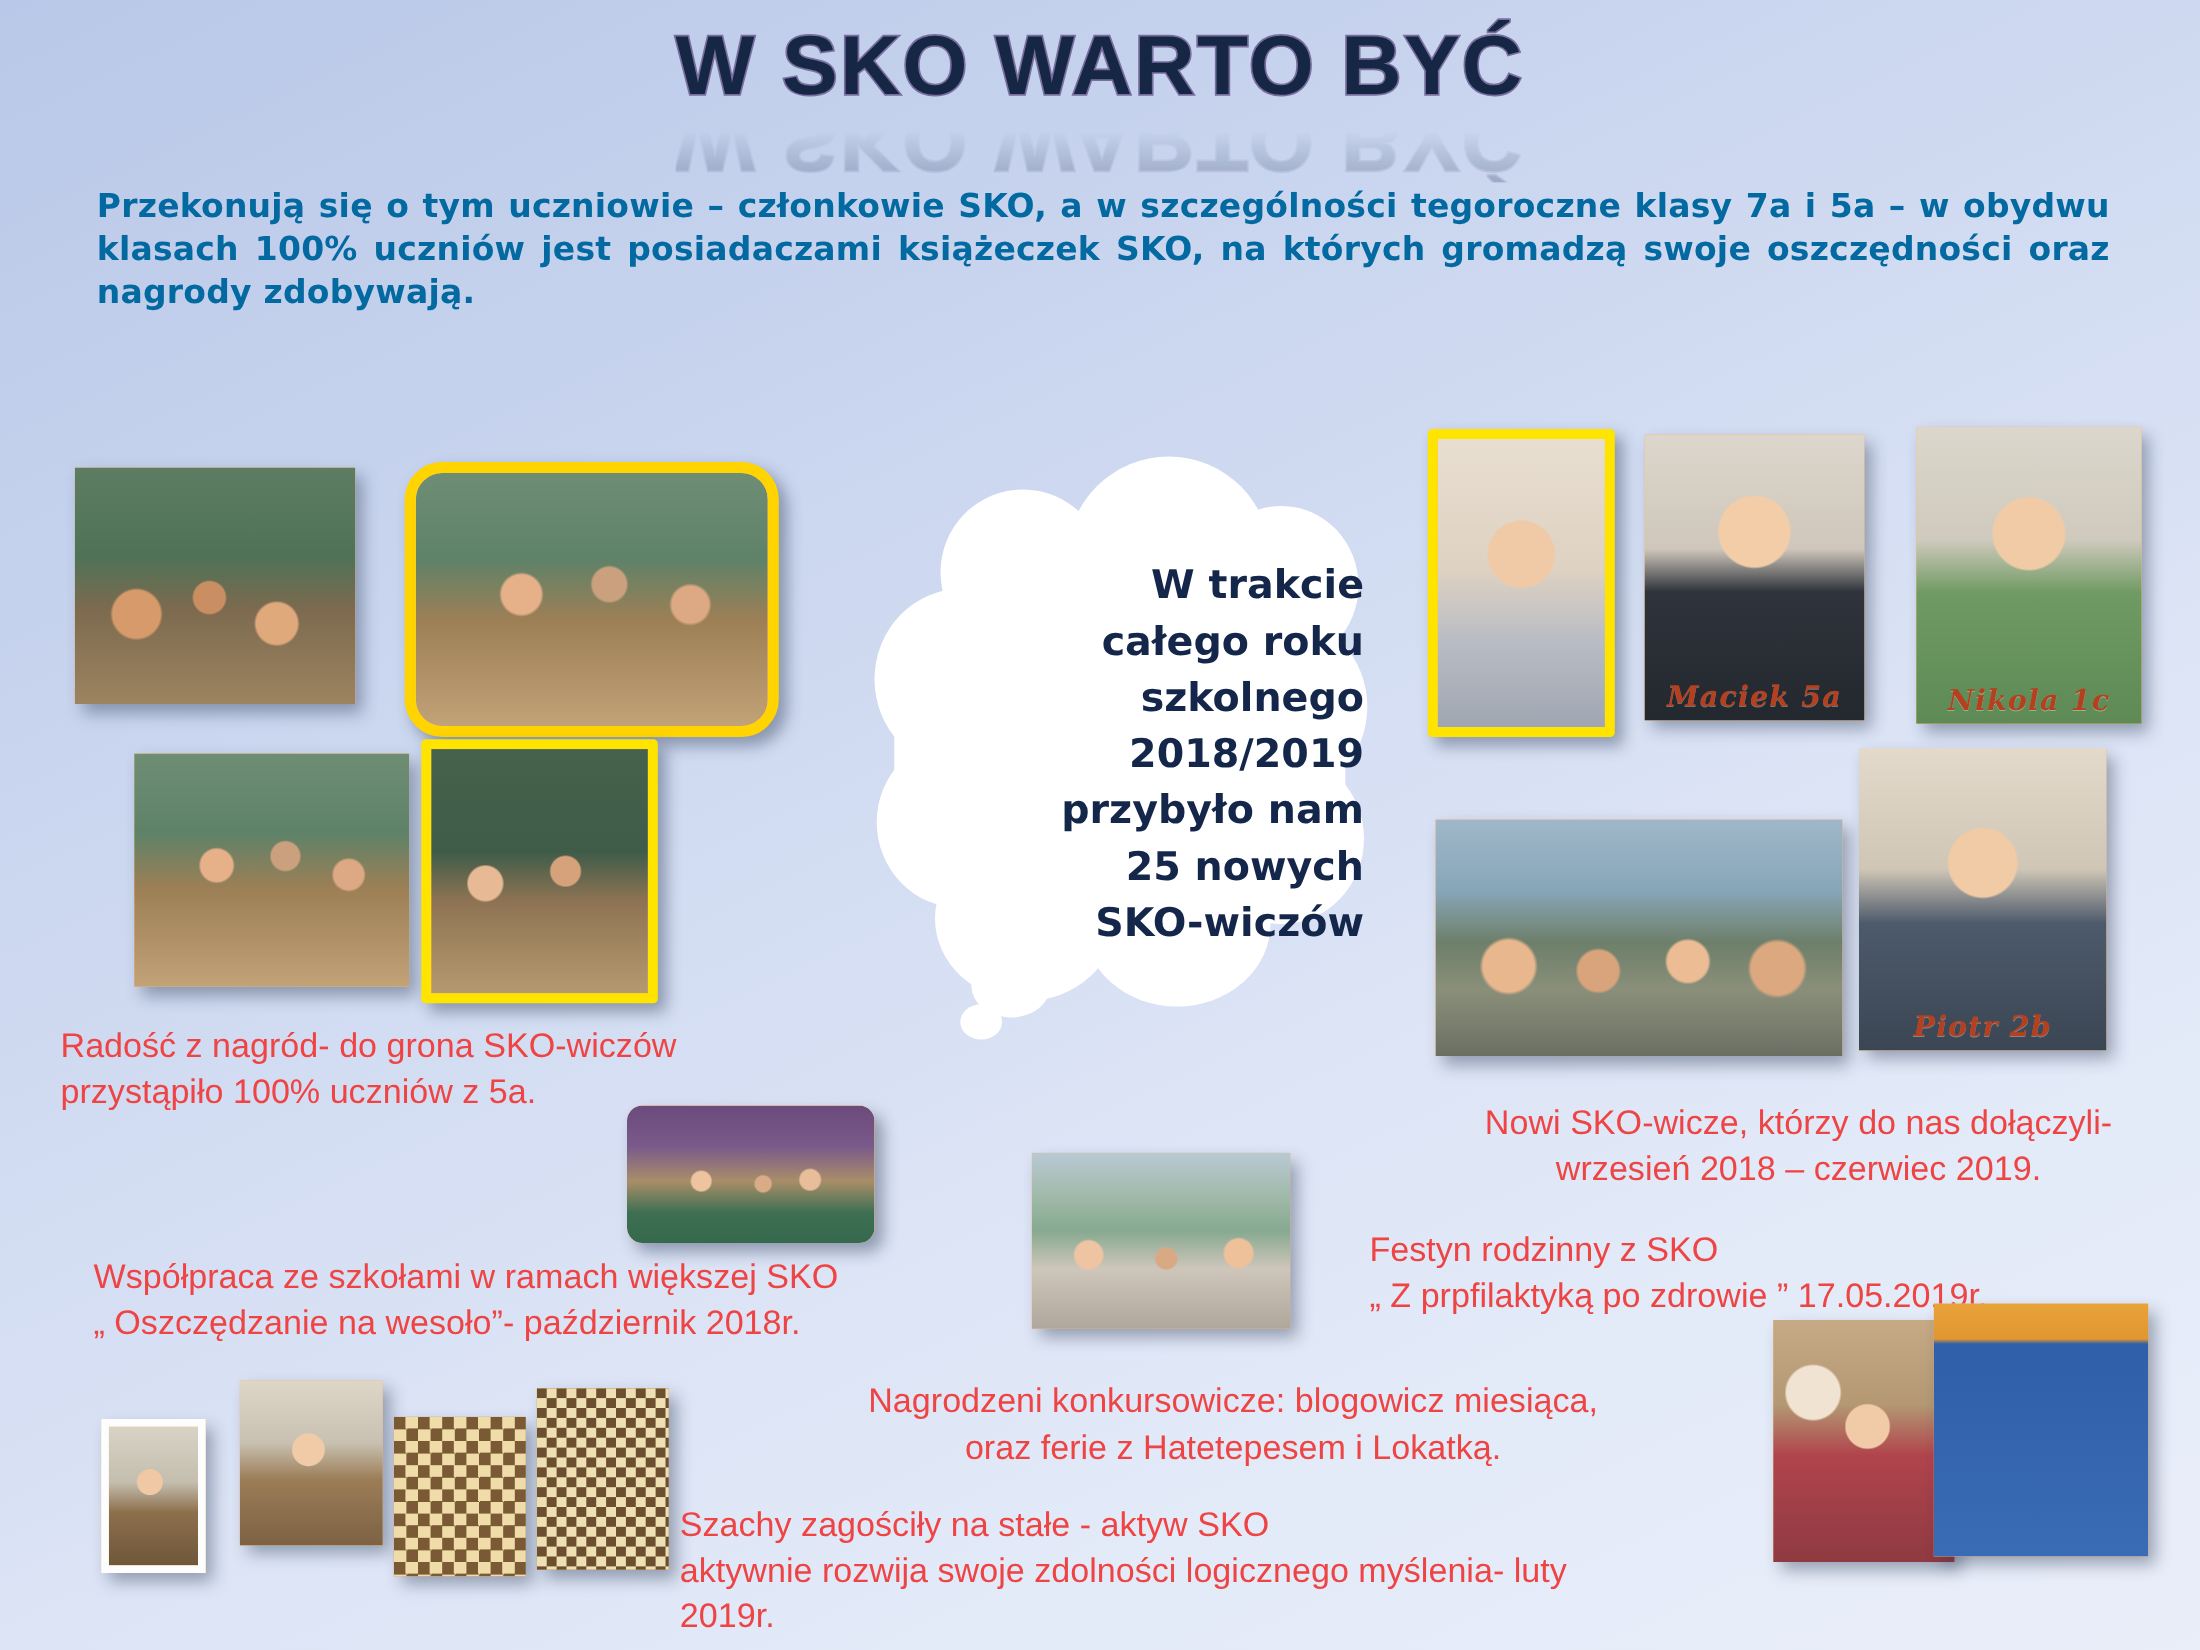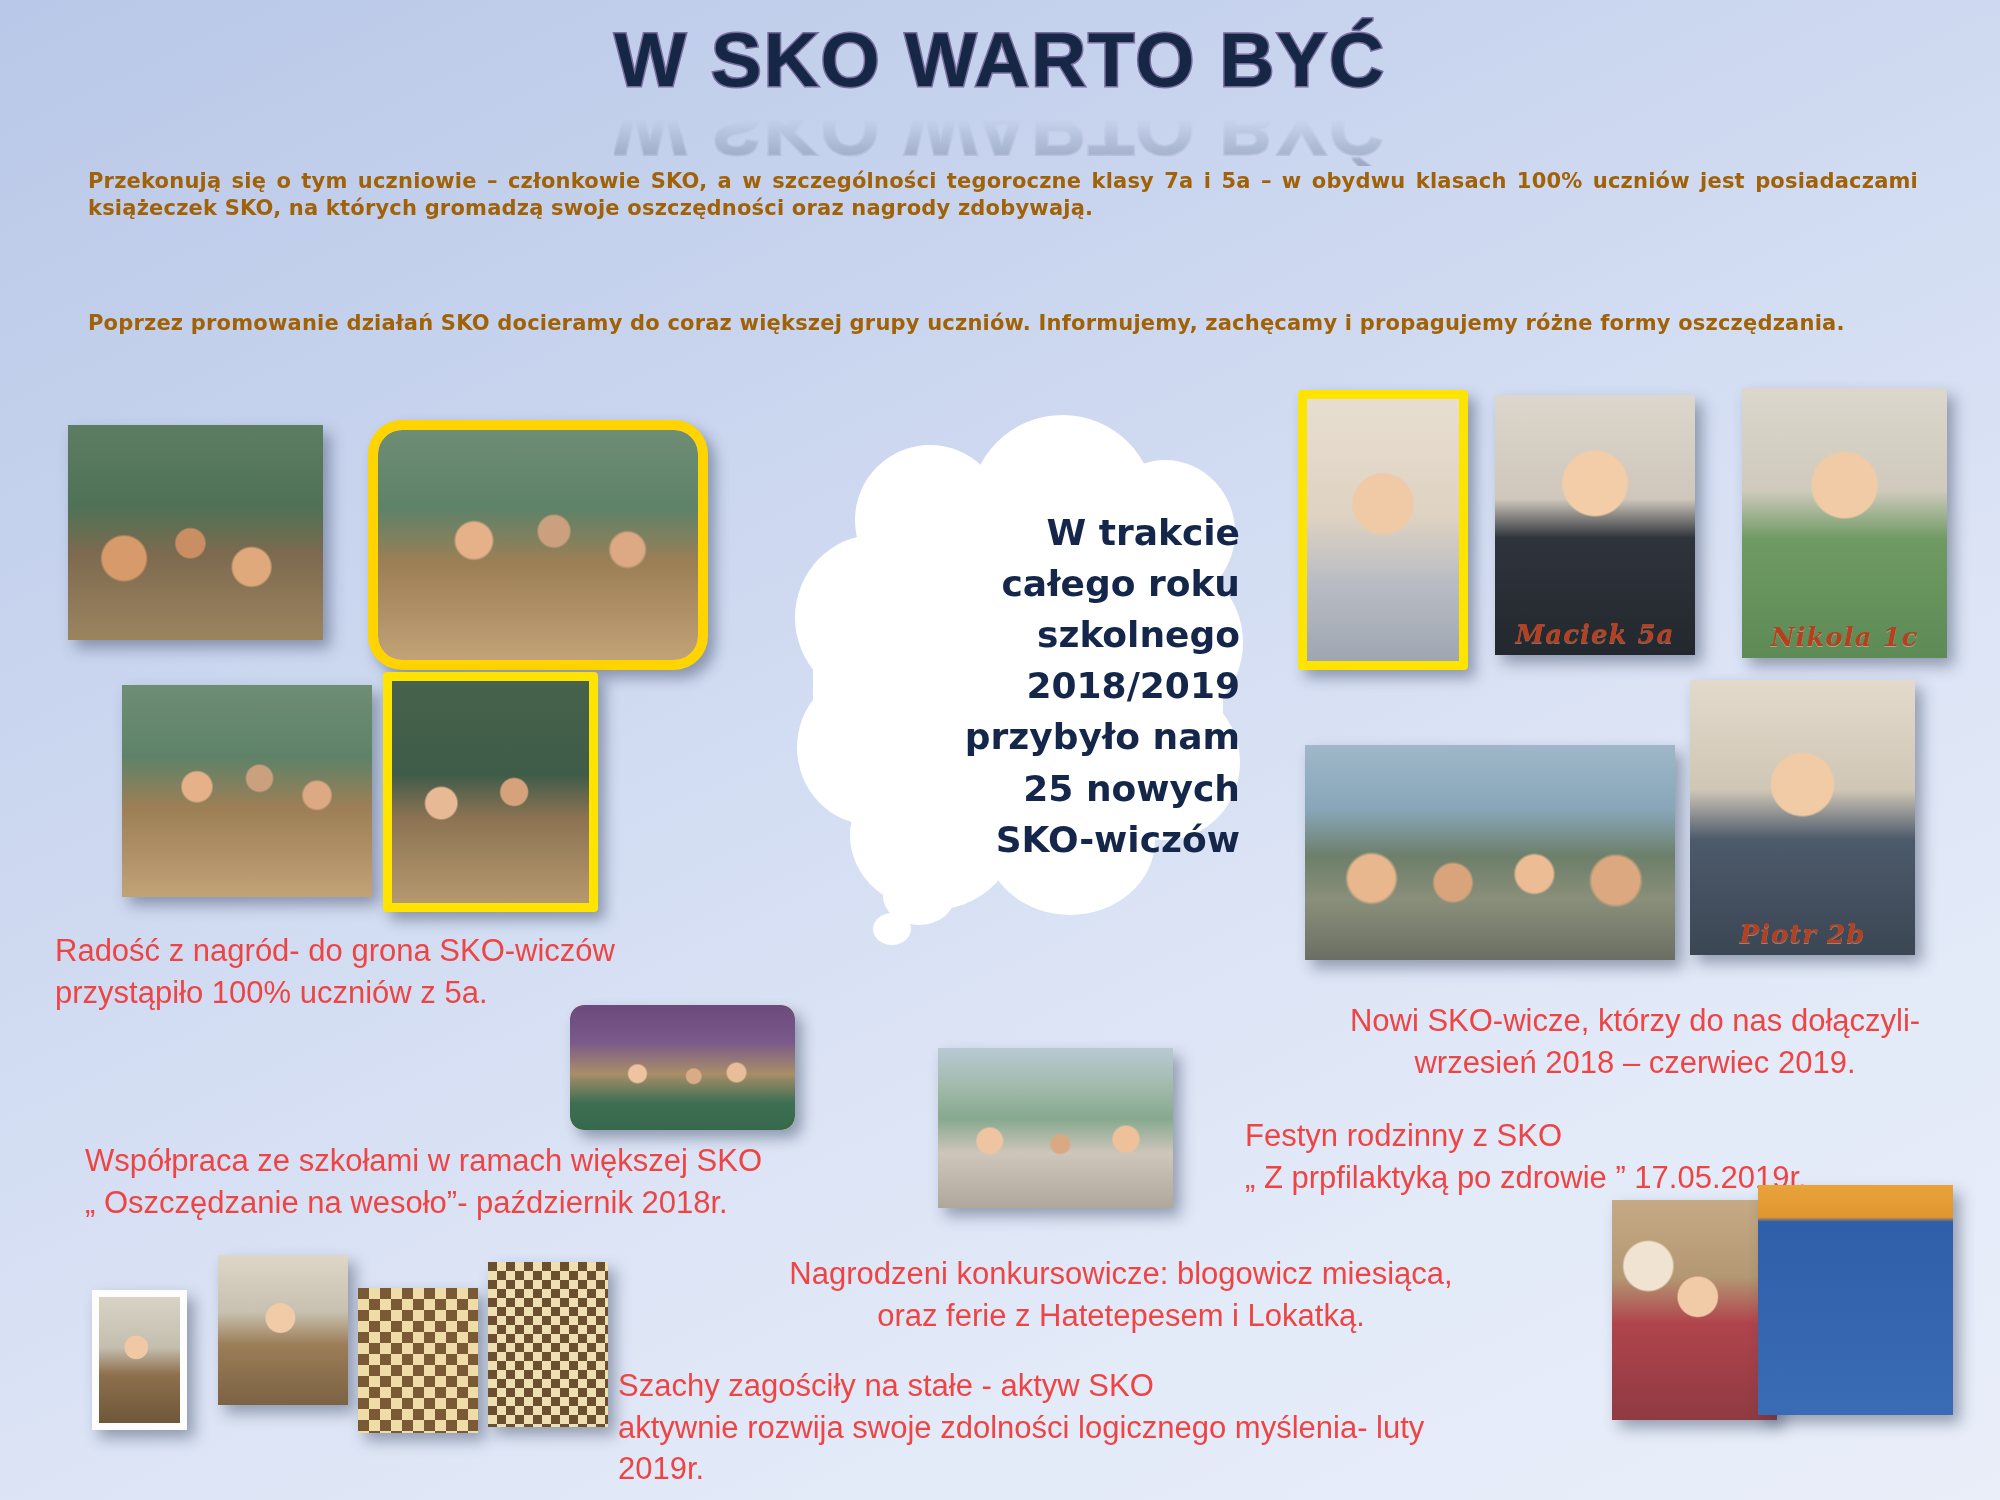--- a/index.html
+++ b/index.html
@@ -33,22 +33,22 @@
     mask-image:linear-gradient(to bottom,rgba(0,0,0,.85),rgba(0,0,0,0) 62%);
     margin-top:-6px;
   }
   .title-refl-wrap{position:absolute;left:0;top:96px;width:2000px;text-align:center;pointer-events:none;}
 
   
   .para{
     position:absolute;
     font-family:"DejaVu Sans", sans-serif;
     font-weight:bold;
-    color:#a16207;
-    font-size:21px;
+    color:#0369a1;
+    font-size:30px;
     line-height:1.30;
     letter-spacing:.2px;
   }
   #para1{left:88px;top:168px;width:1830px;text-align:justify;}
   #para2{left:88px;top:310px;width:1830px;text-align:justify;}
 
   
   .cap{
     position:absolute;
     font-family:Liberation Sans, sans-serif;
@@ -163,21 +163,20 @@
 <div class="stage">
 
   <div class="title-refl-wrap">
     <span class="title-refl">W SKO WARTO BYĆ</span>
   </div>
   <div class="title-wrap">
     <span class="title">W SKO WARTO BYĆ</span>
   </div>
 
   <div class="para" id="para1">Przekonują  się o tym uczniowie – członkowie SKO,  a w szczególności tegoroczne klasy 7a i 5a – w obydwu klasach 100% uczniów jest posiadaczami książeczek SKO,  na których gromadzą swoje oszczędności oraz nagrody zdobywają.</div>
-  <div class="para" id="para2">Poprzez promowanie działań SKO docieramy do coraz większej grupy uczniów. Informujemy, zachęcamy i propagujemy różne formy oszczędzania.</div>
 
   <div class="photo shadow frame-none" style="left:68px;top:425px;width:255px;height:215px;">
     <div class="inner sc-class-green soft"></div>
   </div>
 
   <div class="photo shadow frame-yellow-round" style="left:368px;top:420px;width:340px;height:250px;border-radius:34px;">
     <div class="inner sc-class-desk soft" style="border-radius:24px;"></div>
   </div>
 
   <div class="photo shadow frame-none" style="left:122px;top:685px;width:250px;height:212px;">

